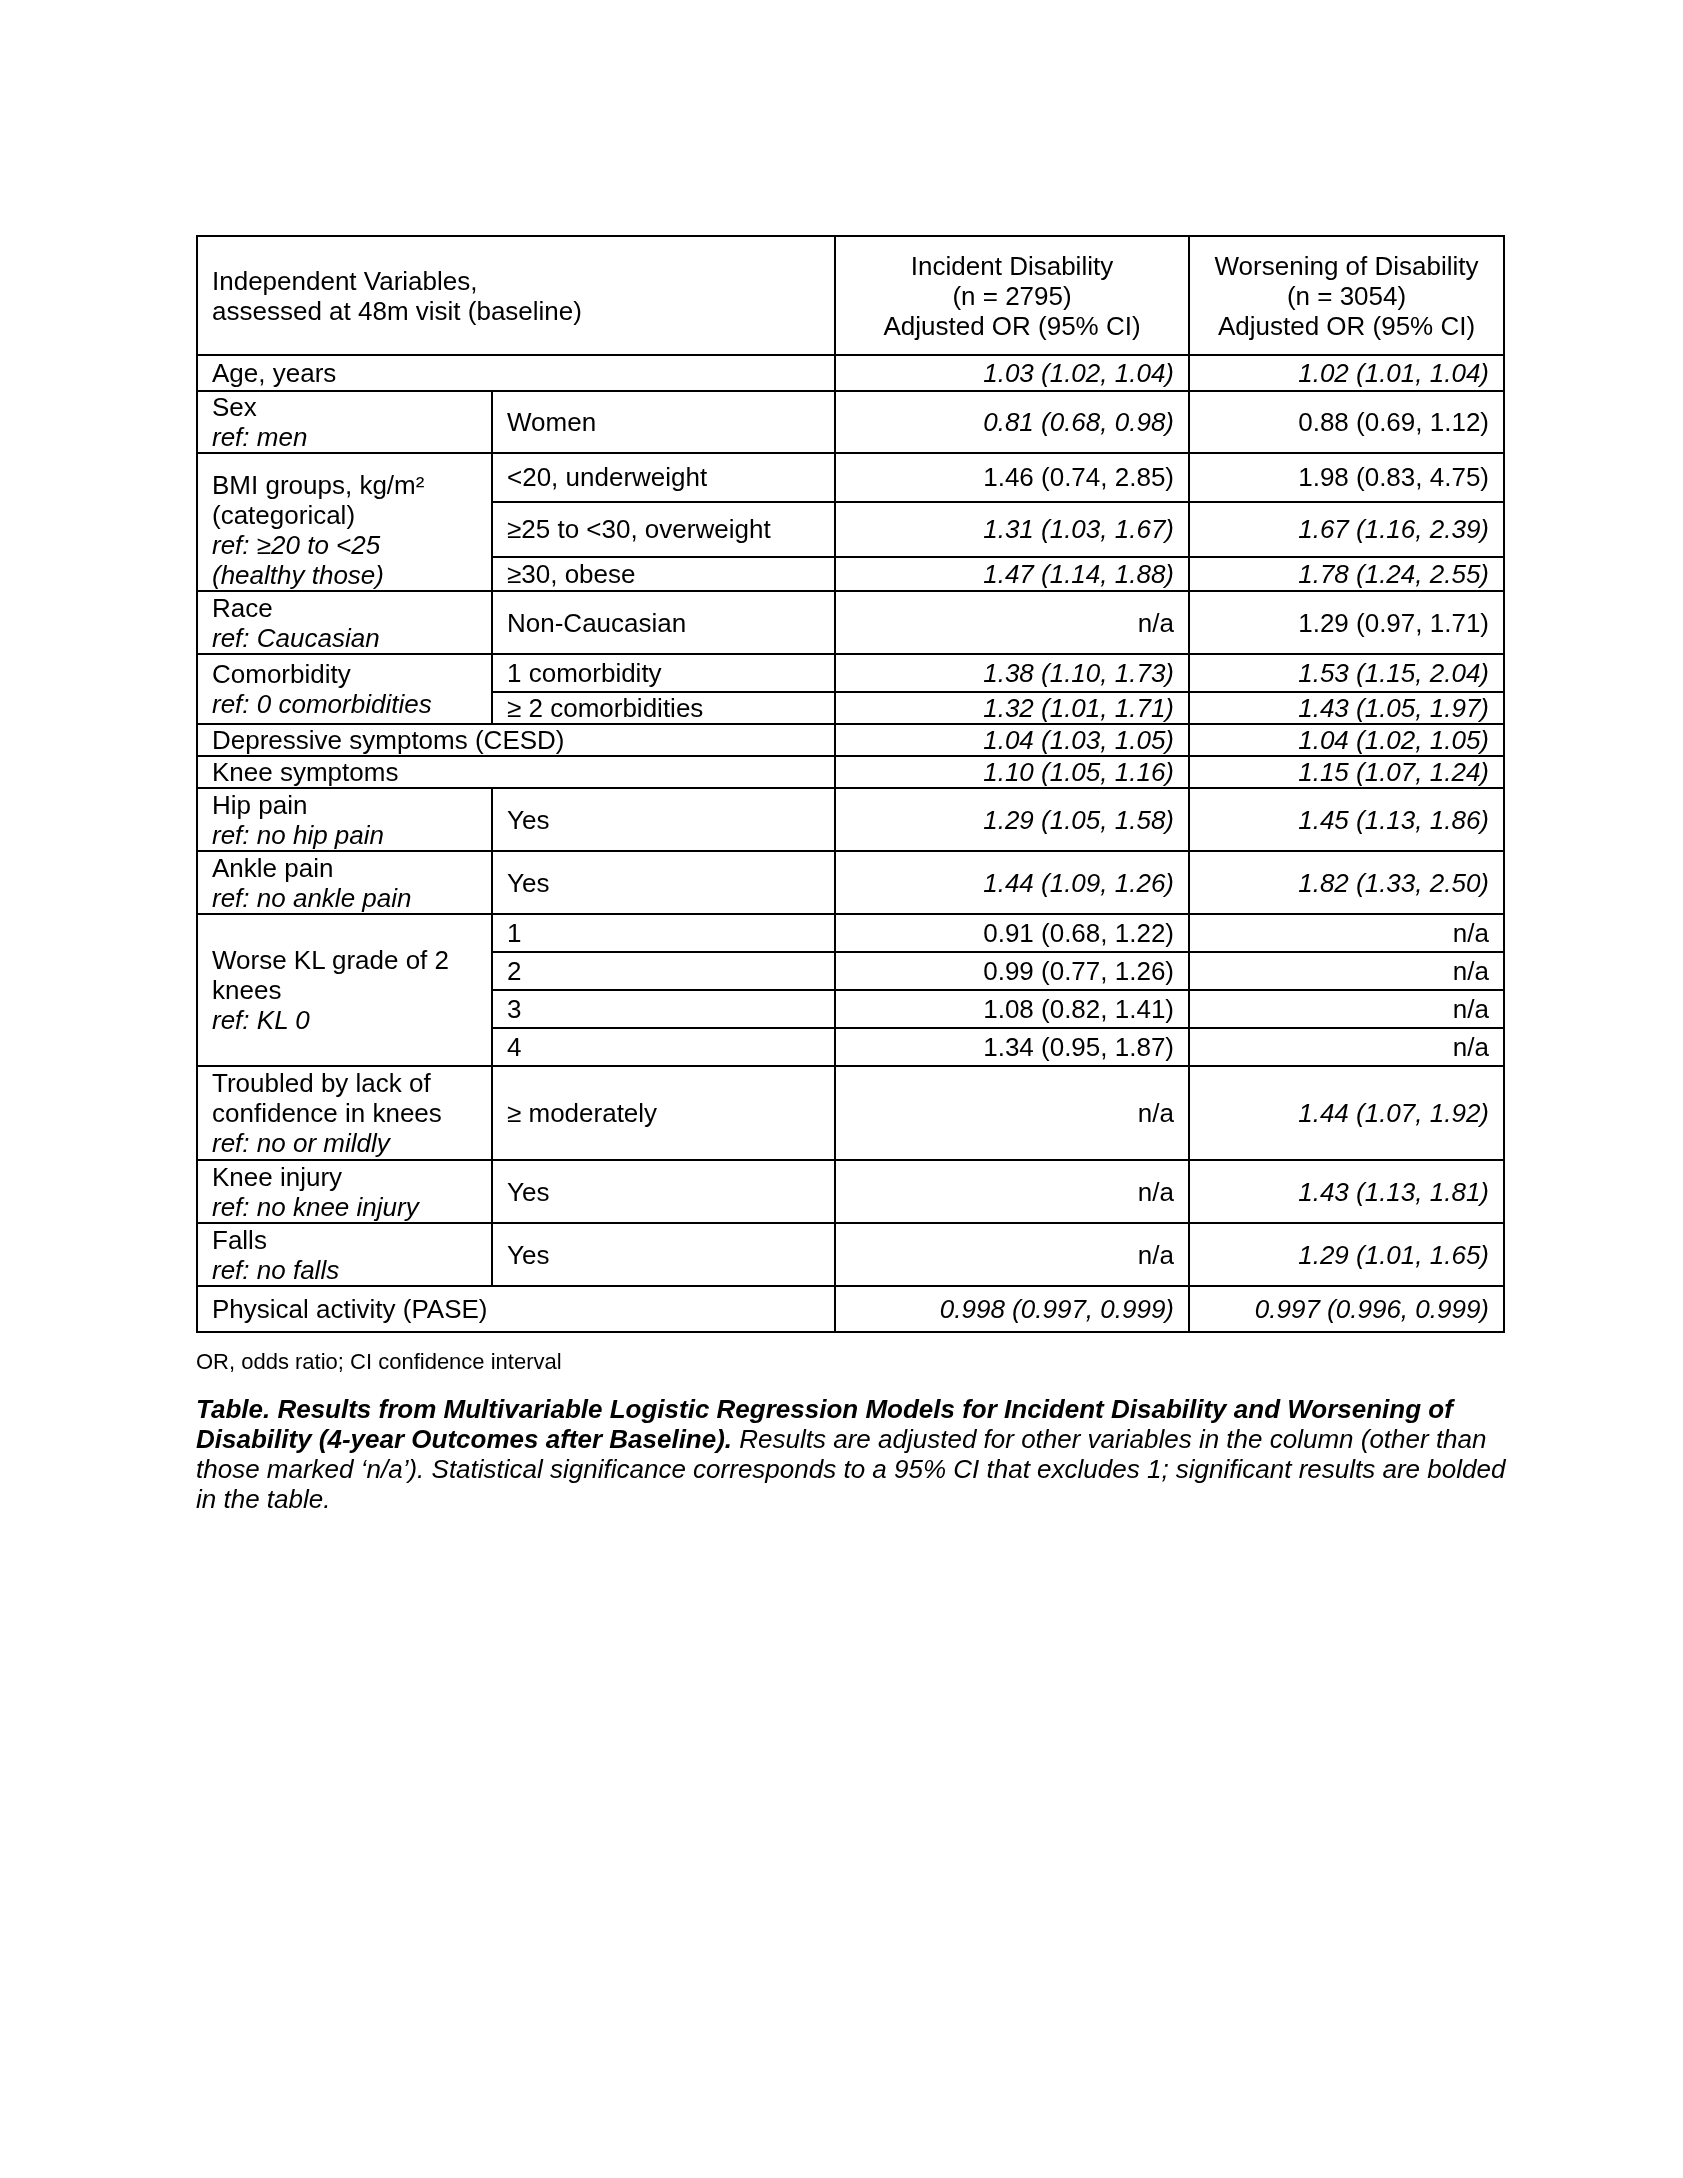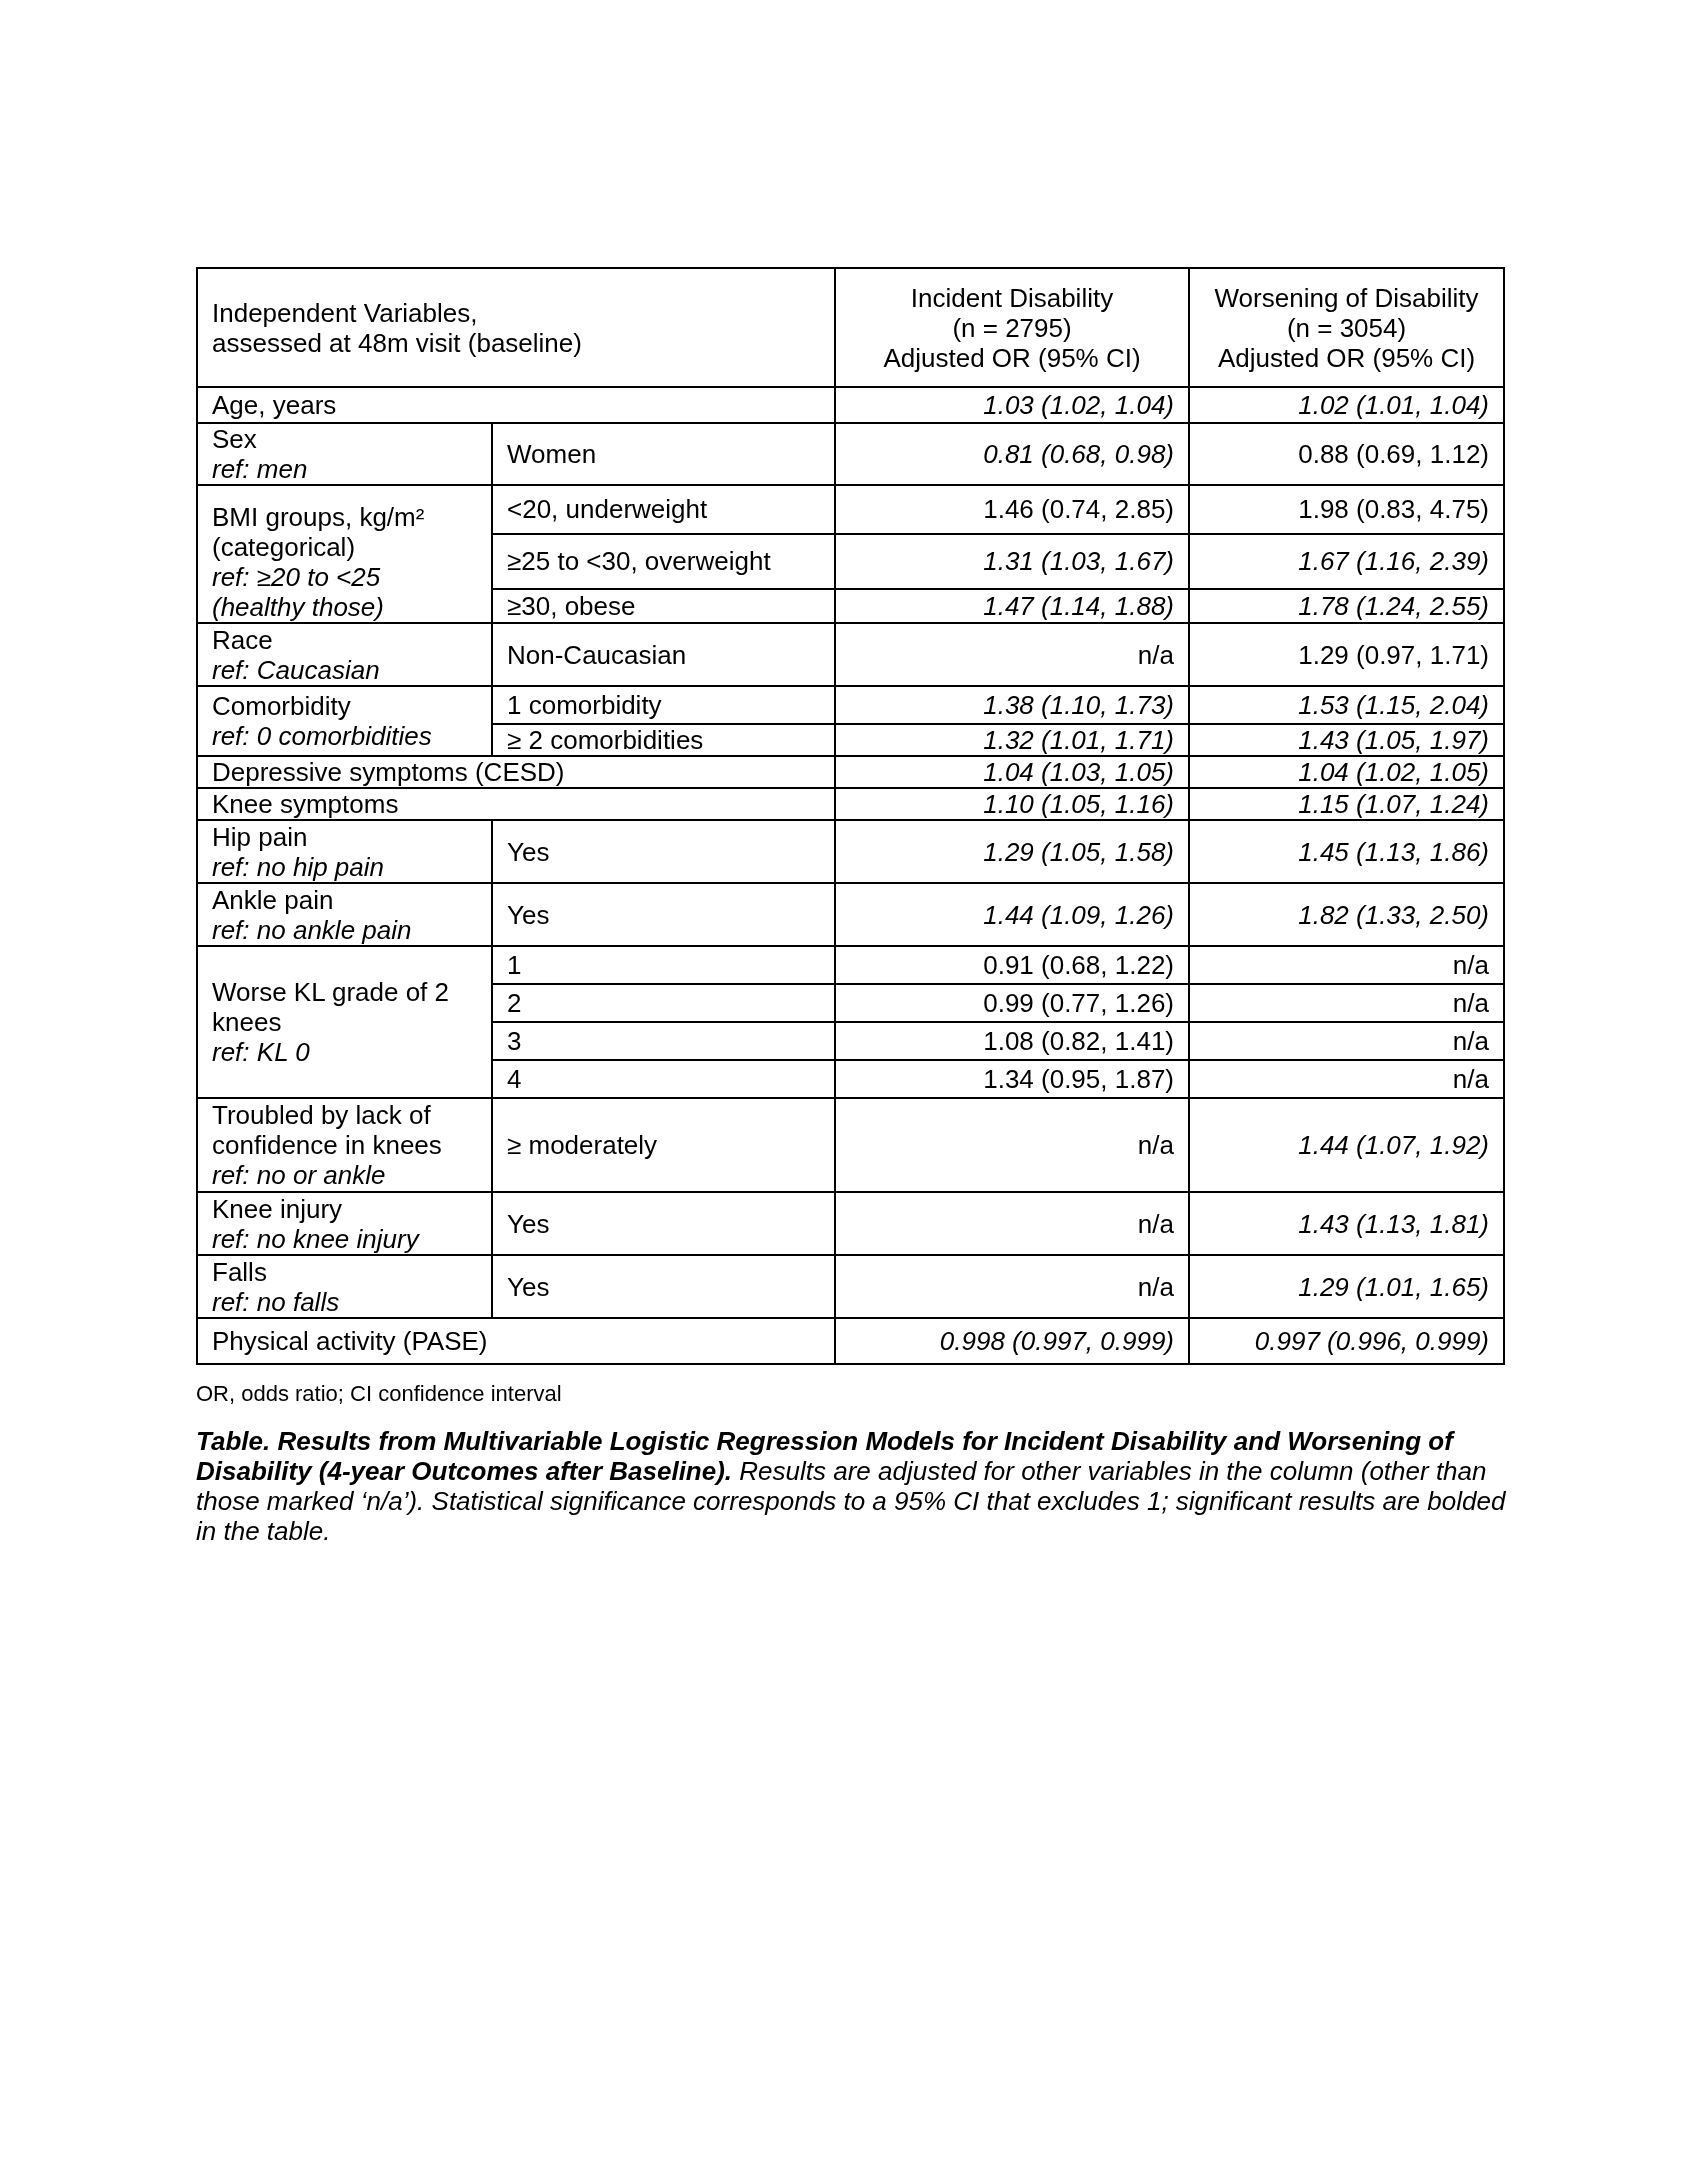--- a/index.html
+++ b/index.html
@@ -1,17 +1,17 @@
 <!DOCTYPE html>
 <html><head>
   <meta charset="utf-8">
   <style>
     html, body { margin: 0; padding: 0; background: #ffffff; }
     body { width: 1683px; height: 2178px; position: relative; font-family: "Liberation Sans", sans-serif; color: #000; }
-    .page { position: absolute; left: 0; top: 0; width: 1683px; height: 1702px; margin-top: 32px; }
+    .page { position: absolute; left: 0; top: 0; width: 1683px; height: 1702px; }
 
     table.results {
       position: absolute; left: 196px; top: 235px; width: 1307px;
       border-collapse: collapse; table-layout: fixed;
       font-size: 26px; line-height: 30px;
     }
     table.results td, table.results th {
       border: 2px solid #000; padding: 0 14px; vertical-align: middle; font-weight: normal;
     }
     col.c1 { width: 295px; }
@@ -186,21 +186,21 @@
   <tr style="height:38px">
     <td>4</td>
     <td class="val">1.34 (0.95, 1.87)</td>
     <td class="val">n/a</td>
   </tr>
 
   <tr style="height:94px">
     <td>
       <span class="lab">Troubled by lack of</span>
       <span class="lab">confidence in knees</span>
-      <span class="ref">ref: no or ankle</span>
+      <span class="ref">ref: no or mildly</span>
     </td>
     <td>≥ moderately</td>
     <td class="val">n/a</td>
     <td class="val sig">1.44 (1.07, 1.92)</td>
   </tr>
 
   <tr style="height:63px">
     <td>
       <span class="lab">Knee injury</span>
       <span class="ref">ref: no knee injury</span>

